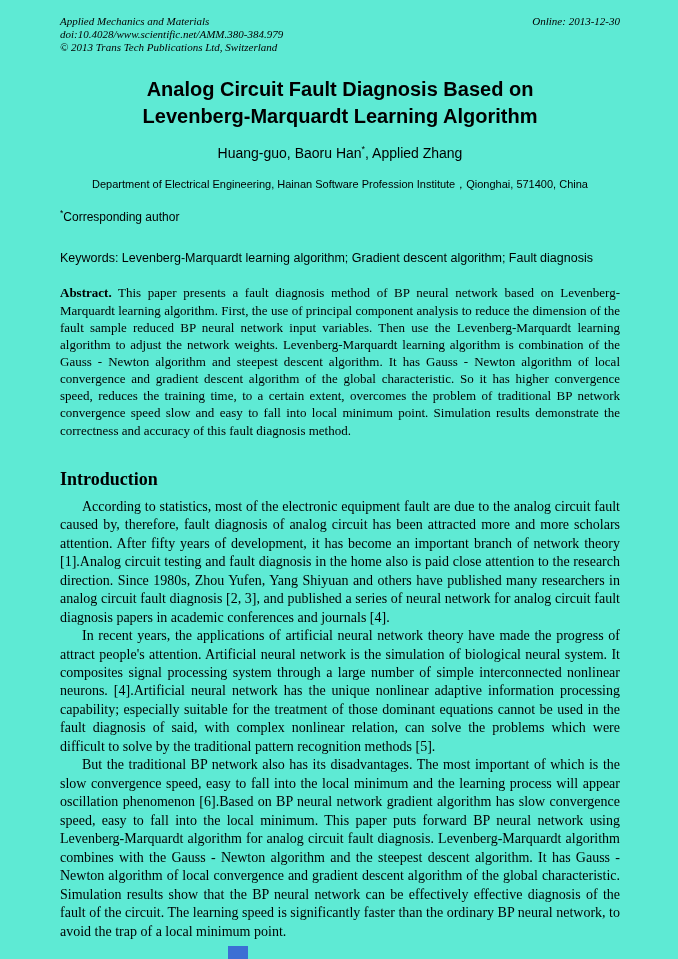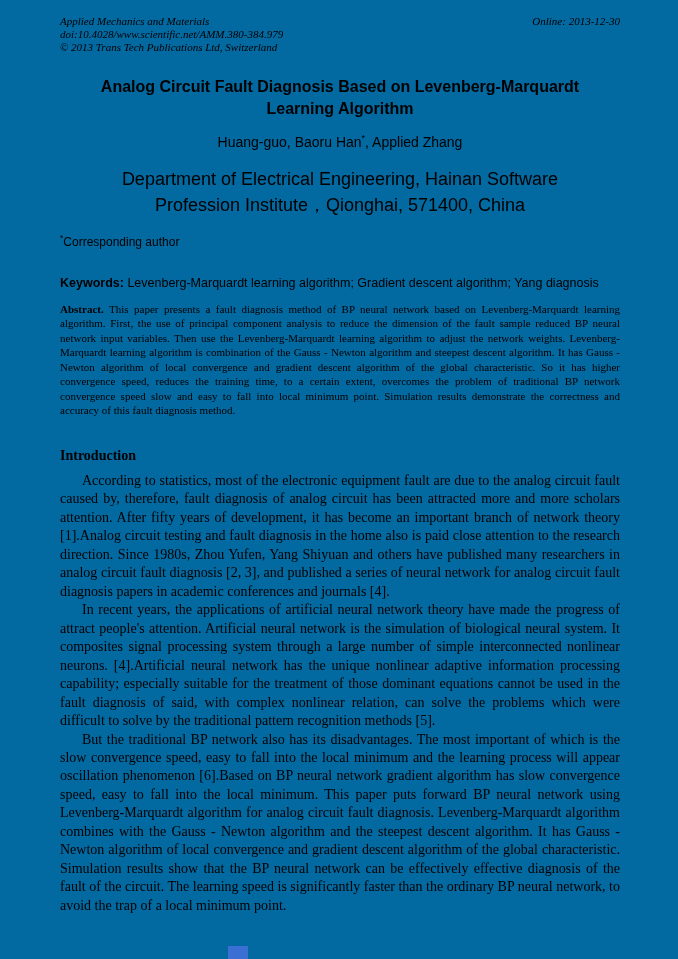--- a/index.html
+++ b/index.html
@@ -1,21 +1,21 @@
 <!DOCTYPE html>
 <html><head>
 <meta charset="utf-8">
 <style>
   html, body { margin: 0; padding: 0; background: #888; }
   .page {
     position: relative;
     width: 678px;
     height: 959px;
     margin: 0 auto;
-    background: #0369a1;
+    background: #5eead4;
     overflow: hidden;
     box-sizing: border-box;
   }
   .content {
     position: absolute;
     left: 60px;
     right: 58px;
     top: 0;
   }
   
@@ -32,38 +32,38 @@
   }
   .header-left div { white-space: nowrap; }
   .header-right { white-space: nowrap; }
 
   
   .title {
     margin-top: 22px;
     text-align: center;
     font-family: "Liberation Sans", sans-serif;
     font-weight: bold;
-    font-size: 16px;
+    font-size: 20px;
     line-height: 1.35;
     color: #000;
     padding: 0 40px;
   }
   .authors {
     margin-top: 14px;
     text-align: center;
     font-family: "Liberation Sans", sans-serif;
     font-size: 14px;
     color: #000;
   }
   .authors sup { font-size: 9px; }
   .affiliation {
     margin-top: 16px;
     text-align: center;
     font-family: "Liberation Sans", sans-serif;
-    font-size: 18px;
+    font-size: 11px;
     line-height: 1.45;
     color: #000;
     padding: 0 30px;
   }
   .corresponding {
     margin-top: 15px;
     text-align: left;
     font-family: "Liberation Sans", sans-serif;
     font-size: 12px;
     color: #000;
@@ -79,38 +79,38 @@
 
   
   .keywords {
     margin-top: 26px;
     font-family: "Liberation Sans", sans-serif;
     font-size: 12.5px;
     line-height: 1.35;
     color: #000;
     text-align: left;
   }
-  .keywords .kw-label { font-weight: bold; }
+  .keywords .kw-label { font-weight: normal; }
 
   
   .abstract {
-    margin-top: 10px;
+    margin-top: 18px;
     font-family: "Liberation Serif", serif;
-    font-size: 11px;
+    font-size: 13px;
     line-height: 1.32;
     text-align: justify;
     color: #000;
   }
   .abstract .abs-label { font-weight: bold; }
 
   .section-heading {
     margin-top: 30px;
     font-family: "Liberation Serif", serif;
     font-weight: bold;
-    font-size: 14px;
+    font-size: 18px;
     color: #000;
   }
   .body-para {
     margin-top: 8px;
     margin-bottom: 0;
     font-family: "Liberation Serif", serif;
     font-size: 14px;
     line-height: 1.32;
     text-align: justify;
     text-indent: 22px;
@@ -149,21 +149,21 @@
     </div>
 
     <div class="affiliation">Department of Electrical Engineering, Hainan Software Profession Institute，Qionghai, 571400, China</div>
 
     <div class="corresponding">
       <sup>*</sup><span>Corresponding author</span>
     </div>
 
 
     <div class="keywords">
-      <span class="kw-label">Keywords:</span><span> Levenberg-Marquardt learning algorithm; Gradient descent algorithm; Yang diagnosis</span>
+      <span class="kw-label">Keywords:</span><span> Levenberg-Marquardt learning algorithm; Gradient descent algorithm; Fault diagnosis</span>
     </div>
 
     <div class="abstract">
       <span class="abs-label">Abstract.</span><span> This paper presents a fault diagnosis method of BP neural network based on Levenberg-Marquardt learning algorithm. First, the use of principal component analysis to reduce the dimension of the fault sample reduced BP neural network input variables. Then use the Levenberg-Marquardt learning algorithm to adjust the network weights. Levenberg-Marquardt learning algorithm is combination of the Gauss - Newton algorithm and steepest descent algorithm. It has Gauss - Newton algorithm of local convergence and gradient descent algorithm of the global characteristic. So it has higher convergence speed, reduces the training time, to a certain extent, overcomes the problem of traditional BP network convergence speed slow and easy to fall into local minimum point. Simulation results demonstrate the correctness and accuracy of this fault diagnosis method.</span>
     </div>
 
     <div class="section-heading">Introduction</div>
 
     <p class="body-para">According to statistics, most of the electronic equipment fault are due to the analog circuit fault caused by, therefore, fault diagnosis of analog circuit has been attracted more and more scholars attention. After fifty years of development, it has become an important branch of network theory [1].Analog circuit testing and fault diagnosis in the home also is paid close attention to the research direction. Since 1980s, Zhou Yufen, Yang Shiyuan and others have published many researchers in analog circuit fault diagnosis [2, 3], and published a series of neural network for analog circuit fault diagnosis papers in academic conferences and journals [4].</p>
     <p class="body-para">In recent years, the applications of artificial neural network theory have made the progress of attract people's attention. Artificial neural network is the simulation of biological neural system. It composites signal processing system through a large number of simple interconnected nonlinear neurons. [4].Artificial neural network has the unique nonlinear adaptive information processing capability; especially suitable for the treatment of those dominant equations cannot be used in the fault diagnosis of said, with complex nonlinear relation, can solve the problems which were difficult to solve by the traditional pattern recognition methods [5].</p>

